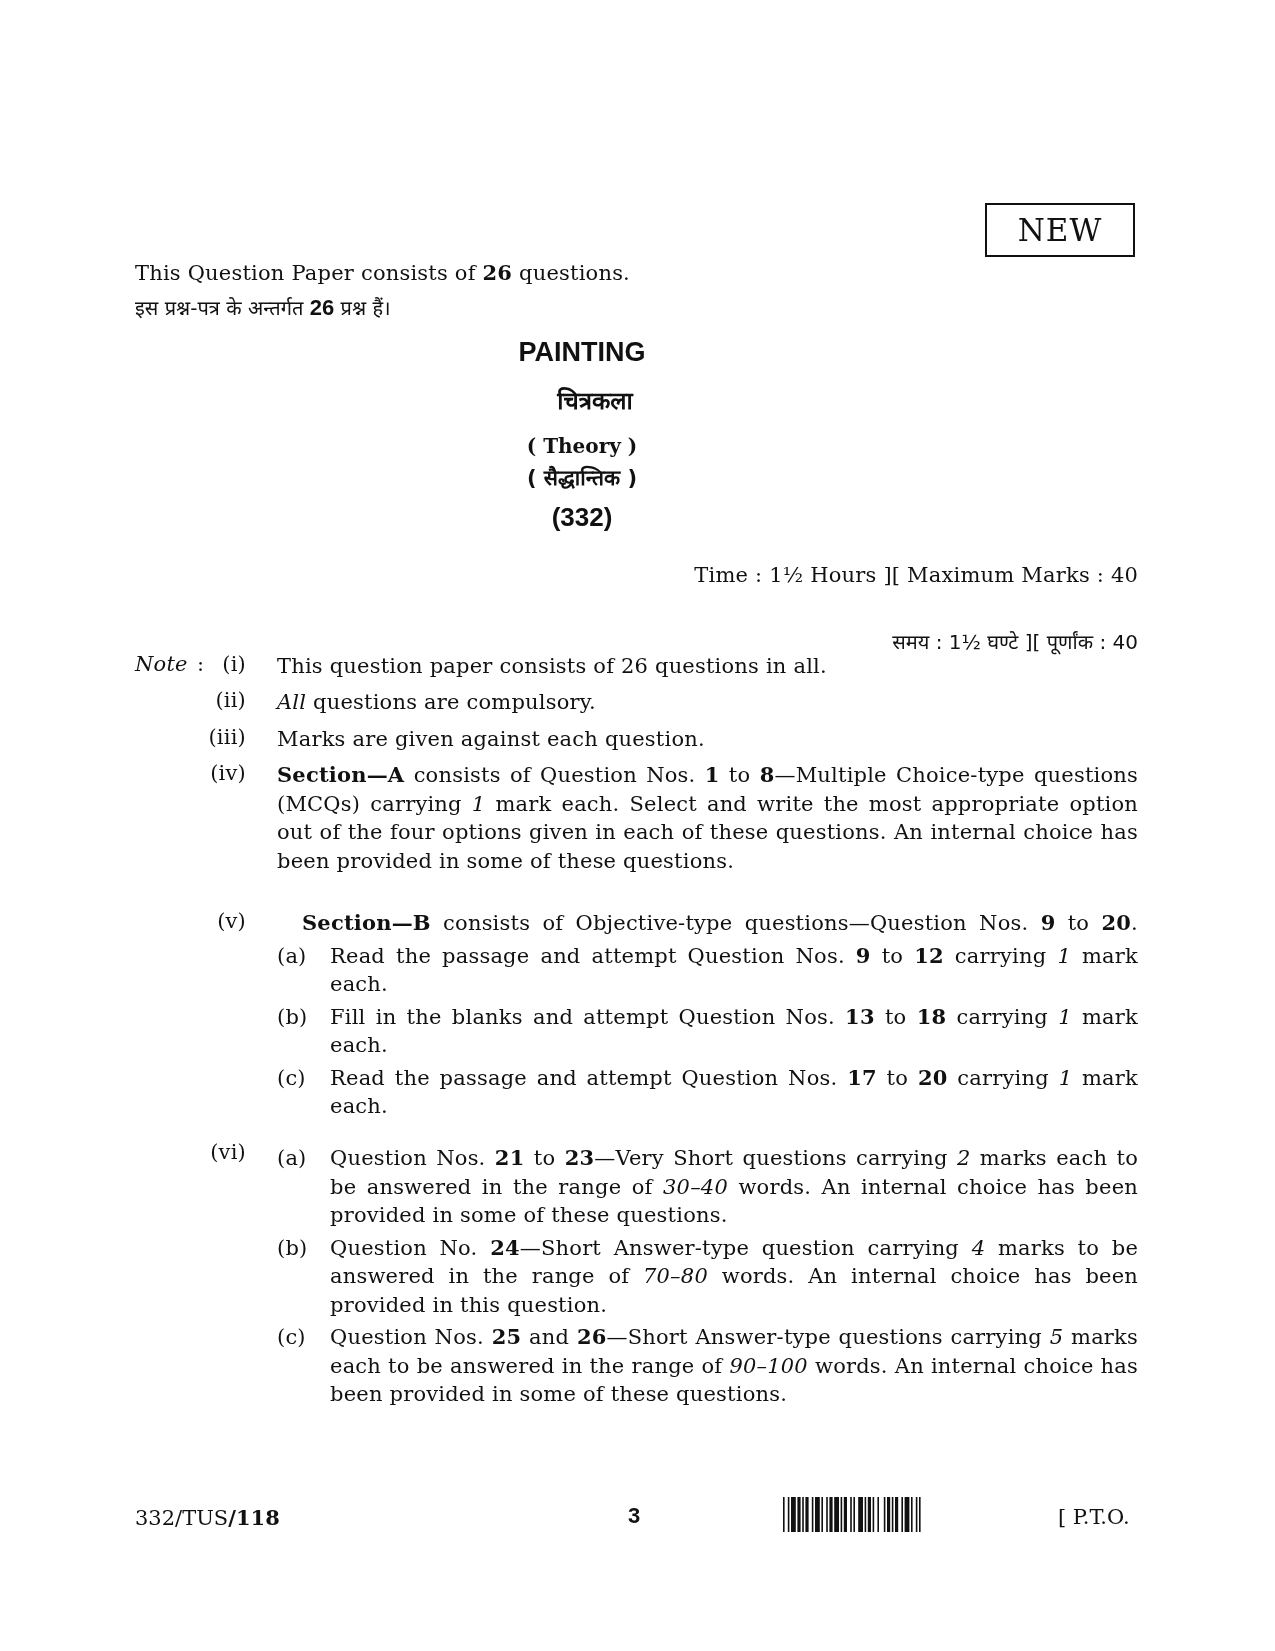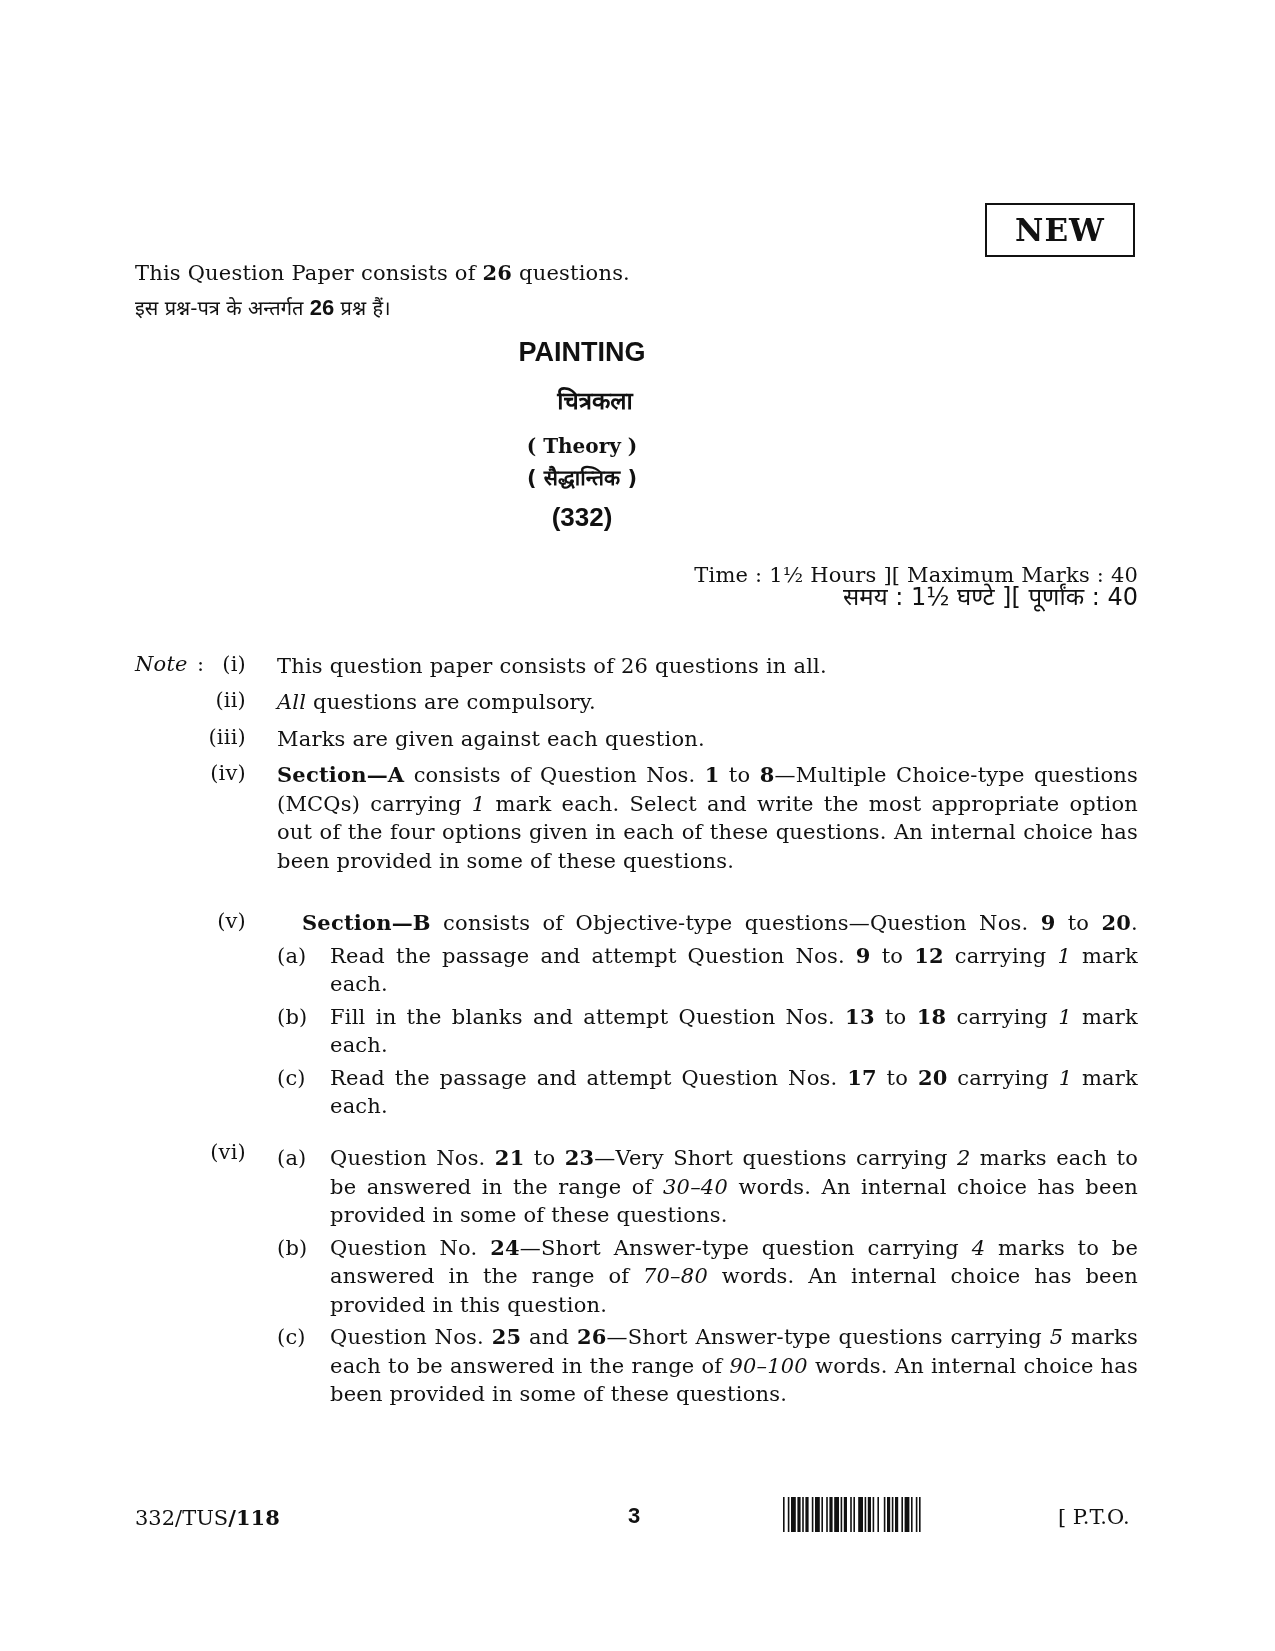--- a/index.html
+++ b/index.html
@@ -6,21 +6,21 @@
   body { width: 1275px; height: 1651px; position: relative; overflow: hidden;
          font-family: "DejaVu Serif", "Liberation Serif", serif; color: #111; }
   .abs { position: absolute; }
   .serif { font-family: "DejaVu Serif", serif; font-size: 21px; letter-spacing: 0.2px; }
   .sans { font-family: "Liberation Sans", "DejaVu Sans", sans-serif; }
   b, .b { font-weight: bold; }
   i, .i { font-style: italic; }
 
   #new-box { left: 985px; top: 203px; width: 150px; height: 54px; border: 2.5px solid #111;
              box-sizing: border-box; display: flex; align-items: center; justify-content: center;
-             font-family: "DejaVu Serif", serif; font-weight: bold; font-size: 31px; letter-spacing: 1px; }
+             font-family: "DejaVu Serif", serif; font-weight: normal; font-size: 31px; letter-spacing: 1px; }
 
   .line { white-space: nowrap; }
   .center { left: 0; width: 1164px; text-align: center; }
 
   .title { font-family: "Liberation Sans", sans-serif; font-weight: bold; font-size: 27px; }
   .hindi { font-family: "DejaVu Sans", sans-serif; }
 
   .row { display: flex; justify-content: flex-end; left: 135px; width: 1003px; }
 
   .note { left: 135px; width: 1003px; }
@@ -52,21 +52,21 @@
 <div class="abs center title" style="top:337px;">PAINTING</div>
 <div class="abs center hindi" style="top:383px; font-size:24px; font-weight:bold;padding-left:13px;">चित्रकला</div>
 <div class="abs center" style="top:434px; font-family:'DejaVu Serif',serif; font-weight:bold; font-size:20px;">( Theory )</div>
 <div class="abs center hindi" style="top:463px; font-size:21px; font-weight:bold;">( सैद्धान्तिक )</div>
 <div class="abs center title" style="top:502px; font-size:26px;">(332)</div>
 
 <div class="abs row serif" style="top:563px;">
   <span>Time : 1½ Hours ]</span>
   <span>[ Maximum Marks : 40</span>
 </div>
-<div class="abs row hindi" style="top:579px; font-size:24px;">
+<div class="abs row hindi" style="top:628px; font-size:20px;">
   <span>समय : 1½ घण्टे ]</span>
   <span>[ पूर्णांक : 40</span>
 </div>
 
 <div class="abs note serif" style="top:652px; height:780px;">
   <span class="abs i" style="left:0; top:0;">Note</span>
   <span class="abs" style="left:62px; top:0;">:</span>
 
   <div class="item" style="top:0;">
     <span class="num">(i)</span>

